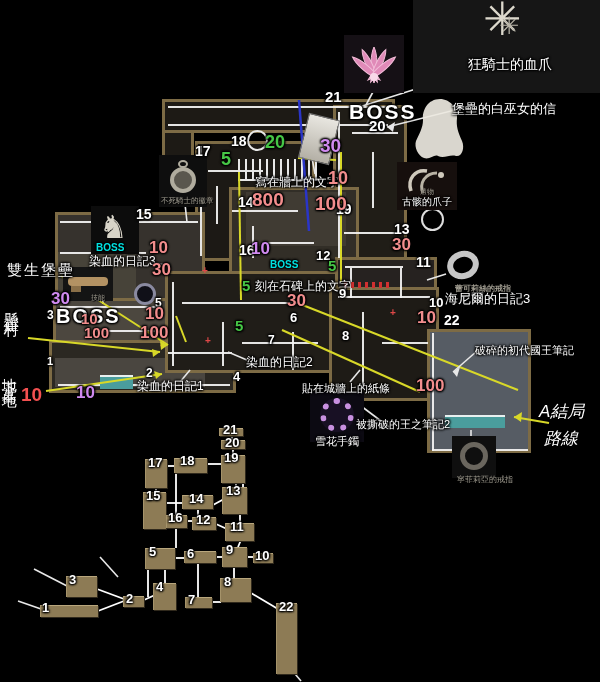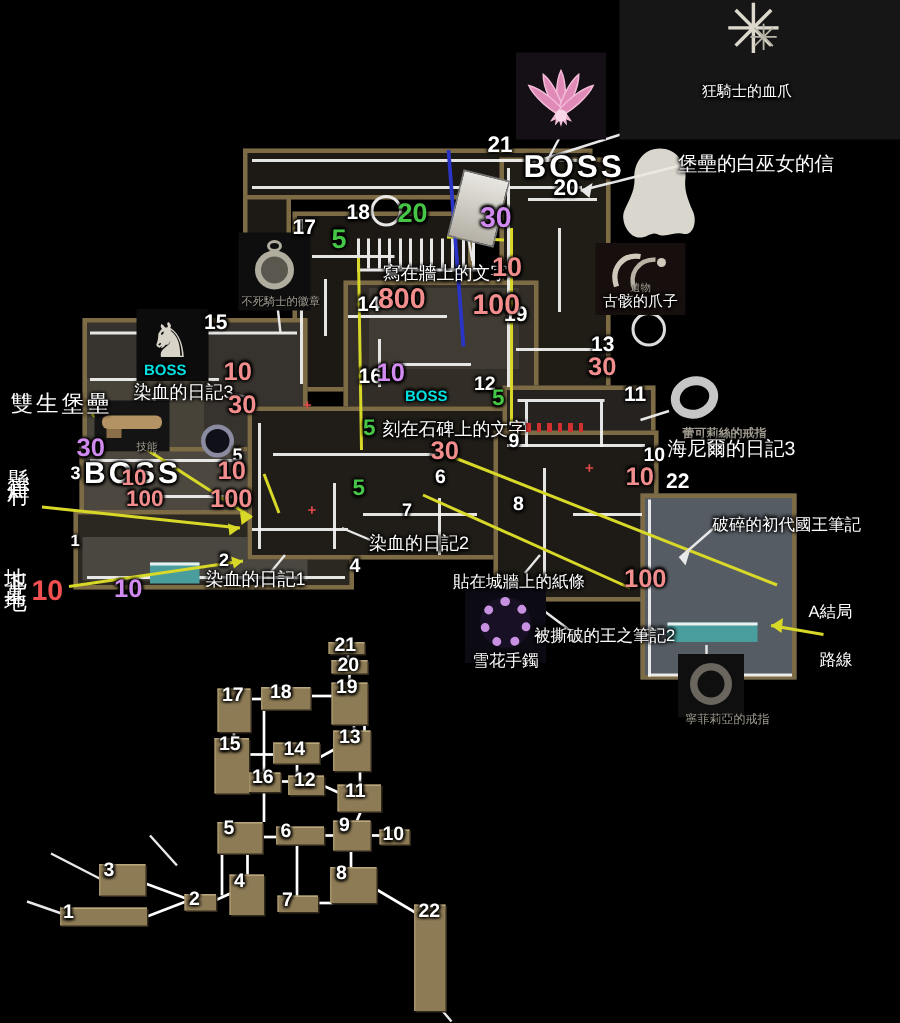--- a/index.html
+++ b/index.html
@@ -165,21 +165,21 @@
       <polygon points="162,374 154,371 156,379" fill="#d8d828"></polygon>
       <polygon points="168,345 160,341 161,350" fill="#d8d828"></polygon>
       <polygon points="160,352 152,349 153,357" fill="#d8d828"></polygon>
       <polygon points="135,597 135,606 143,601" fill="#a6c240"></polygon>
       <polygon points="196,598 196,607 204,602" fill="#a6c240"></polygon>
     </svg>
 
   <div class="card" style="left:413px;top:0;width:187px;height:93px;background:#161616;">
     <span class="star" style="left:70px;top:-4px;font-size:46px;">✳</span>
     <span class="star" style="left:86px;top:14px;font-size:24px;color:#b8b4a8;">✳</span>
-    <div class="lbl" style="left:55px;top:56px;font-size:10px;">狂騎士的血爪</div>
+    <div class="lbl" style="left:55px;top:56px;font-size:14px;">狂騎士的血爪</div>
   </div>
 
   <div class="card" style="left:344px;top:35px;width:60px;height:58px;background:#151015;">
     <svg width="60" height="58" viewBox="-30 -40 60 58">
       <g fill="#e08ab8" stroke="#f2bcd8" stroke-width="1">
         <path d="M0 8 C-5 -6 -3 -22 0 -28 C3 -22 5 -6 0 8Z"></path>
         <path d="M0 8 C-5 -6 -3 -22 0 -28 C3 -22 5 -6 0 8Z" transform="rotate(-25)"></path>
         <path d="M0 8 C-5 -6 -3 -22 0 -28 C3 -22 5 -6 0 8Z" transform="rotate(25)"></path>
         <path d="M0 8 C-5 -6 -3 -22 0 -28 C3 -22 5 -6 0 8Z" transform="rotate(-50)"></path>
         <path d="M0 8 C-5 -6 -3 -22 0 -28 C3 -22 5 -6 0 8Z" transform="rotate(50)"></path>
@@ -240,23 +240,23 @@
   </div>
   <div class="gcap" style="left:457px;top:474px;font-size:8px;">寧菲莉亞的戒指</div>
 
   <div class="lbl bossbig" style="left:349px;top:100px;font-size:21px;">BOSS</div>
   <div class="lbl bossbig" style="left:56px;top:305px;font-size:20px;">BOSS</div>
 
   <div class="lbl" style="left:7px;top:261px;font-size:15px;letter-spacing:2px;">雙生堡壘</div>
   <div class="lbl vert" style="left:3px;top:300px;font-size:15px;">懸崖村</div>
   <div class="lbl vert" style="left:1px;top:366px;font-size:15px;">地下墓地</div>
 
-  <div class="lbl" style="left:539px;top:402px;font-size:11px;">
+  <div class="lbl" style="left:539px;top:402px;font-size:17px;font-style:italic;">
     <span style="display:block;">A結局</span>
-    <span style="display:block;margin-top:19px;margin-left:5px;text-align:right;">路線</span>
+    <span style="display:block;margin-top:7px;margin-left:5px;">路線</span>
   </div>
 
   <div class="lbl" style="left:255px;top:176px;font-size:12px;">寫在牆上的文字</div>
   <div class="lbl" style="left:255px;top:280px;font-size:12px;">刻在石碑上的文字</div>
   <div class="lbl" style="left:89px;top:255px;font-size:12px;">染血的日記3</div>
   <div class="lbl" style="left:137px;top:380px;font-size:12px;">染血的日記1</div>
   <div class="lbl" style="left:246px;top:356px;font-size:12px;">染血的日記2</div>
   <div class="lbl" style="left:445px;top:292px;font-size:13px;">海尼爾的日記3</div>
   <div class="lbl" style="left:302px;top:382px;font-size:11px;">貼在城牆上的紙條</div>
   <div class="lbl" style="left:356px;top:418px;font-size:11px;">被撕破的王之筆記2</div>

